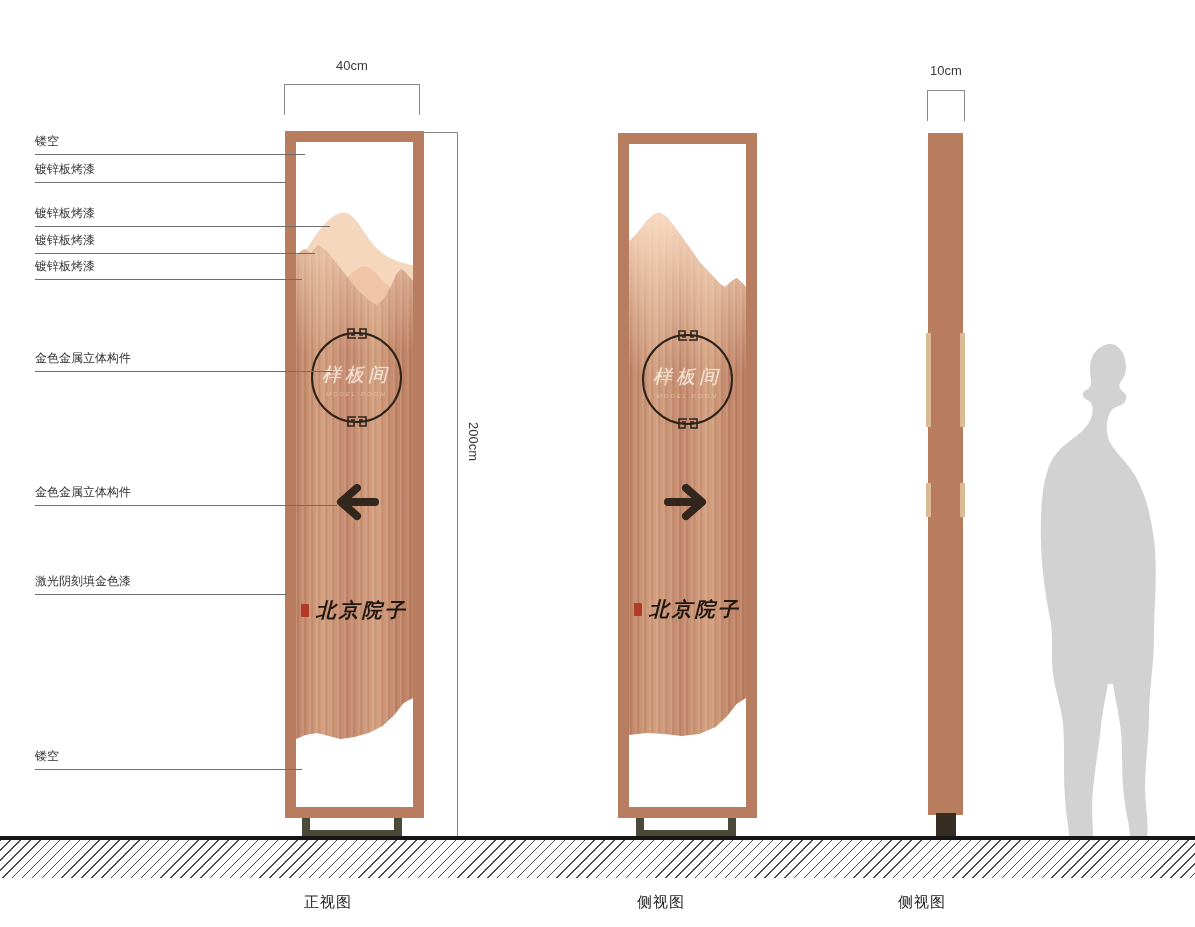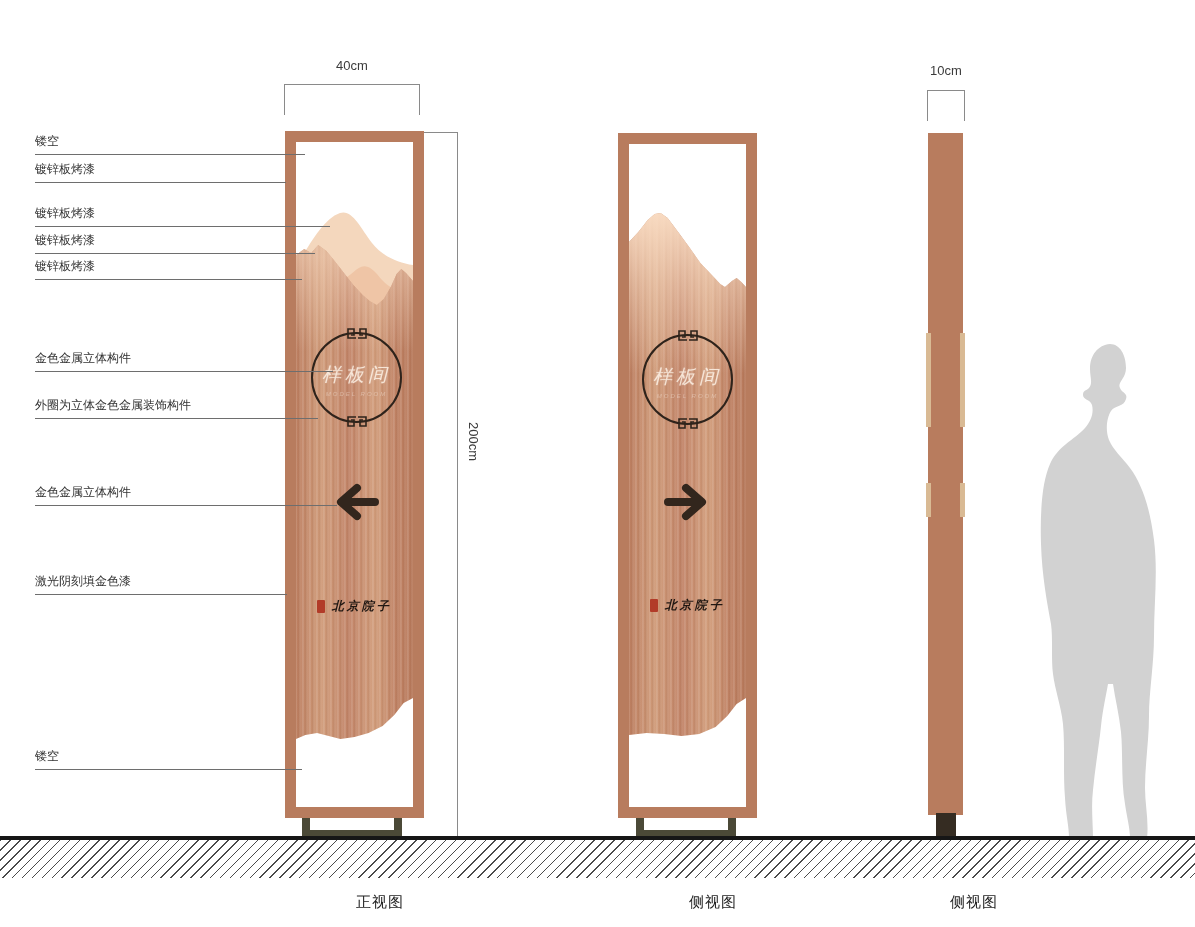--- a/index.html
+++ b/index.html
@@ -46,35 +46,35 @@
         box-sizing:border-box;z-index:4;text-align:center;}
   .motif{position:absolute;left:50%;transform:translateX(-50%);line-height:0;}
   .motif.top{top:-7px;}
   .motif.bot{bottom:-7px;transform:translateX(-50%) rotate(180deg);}
   .ring-text{margin-top:28px;font-size:19px;letter-spacing:4px;color:rgba(252,238,226,0.85);
              text-shadow:0 0 2px rgba(255,255,255,0.35);white-space:nowrap;}
   .ring-sub{margin-top:3px;font-size:6px;letter-spacing:2px;color:rgba(255,248,240,0.38);white-space:nowrap;}
 
   .arrow{position:absolute;z-index:4;line-height:0;}
   .brand{position:absolute;left:0;width:100%;text-align:center;z-index:4;white-space:nowrap;}
-  .brand-text{font-size:12px;font-weight:bold;letter-spacing:3px;color:#201712;vertical-align:middle;}
+  .brand-text{font-size:20px;font-weight:bold;letter-spacing:3px;color:#201712;vertical-align:middle;}
   .seal{display:inline-block;width:8px;height:13px;background:#b23b28;border-radius:1px;
         margin-right:2px;vertical-align:middle;}
 
   .base-part{position:absolute;background:#4b4937;z-index:1;}
   .slab{position:absolute;background:#b87c5e;z-index:1;}
   .slab-strip{position:absolute;background:#d9ba94;z-index:2;}
   .slab-foot{position:absolute;background:#352c22;z-index:1;}
 
   
   .ground-line{position:absolute;left:0;top:836px;width:1195px;height:4px;background:#161616;z-index:3;}
   .ground-hatch{position:absolute;left:0;top:840px;width:1195px;height:38px;z-index:3;
     background:repeating-linear-gradient(135deg,#4a4a4a 0px,#4a4a4a 1px,transparent 1px,transparent 7px);}
 
-  .caption{position:absolute;top:893px;width:100px;text-align:right;font-size:15px;
+  .caption{position:absolute;top:893px;width:100px;text-align:left;font-size:15px;
            color:#222;letter-spacing:1px;z-index:5;}
 
   .silhouette{position:absolute;z-index:0;line-height:0;}
 </style>
 </head>
 <body>
 
 <div class="canvas">
 
   <div class="ann" style="top:133px;width:270px">
@@ -87,23 +87,20 @@
     <span class="ann-label">镀锌板烤漆</span>
     </div>
   <div class="ann" style="top:232px;width:280px">
     <span class="ann-label">镀锌板烤漆</span>
     </div>
   <div class="ann" style="top:258px;width:267px">
     <span class="ann-label">镀锌板烤漆</span>
     </div>
   <div class="ann" style="top:350px;width:298px">
     <span class="ann-label">金色金属立体构件</span>
-    </div>
-  <div class="ann" style="top:397px;width:283px">
-    <span class="ann-label">外圈为立体金色金属装饰构件</span>
     </div>
   <div class="ann" style="top:484px;width:302px">
     <span class="ann-label">金色金属立体构件</span>
     </div>
   <div class="ann" style="top:573px;width:252px">
     <span class="ann-label">激光阴刻填金色漆</span>
     </div>
   <div class="ann" style="top:748px;width:267px">
     <span class="ann-label">镂空</span>
     </div>

